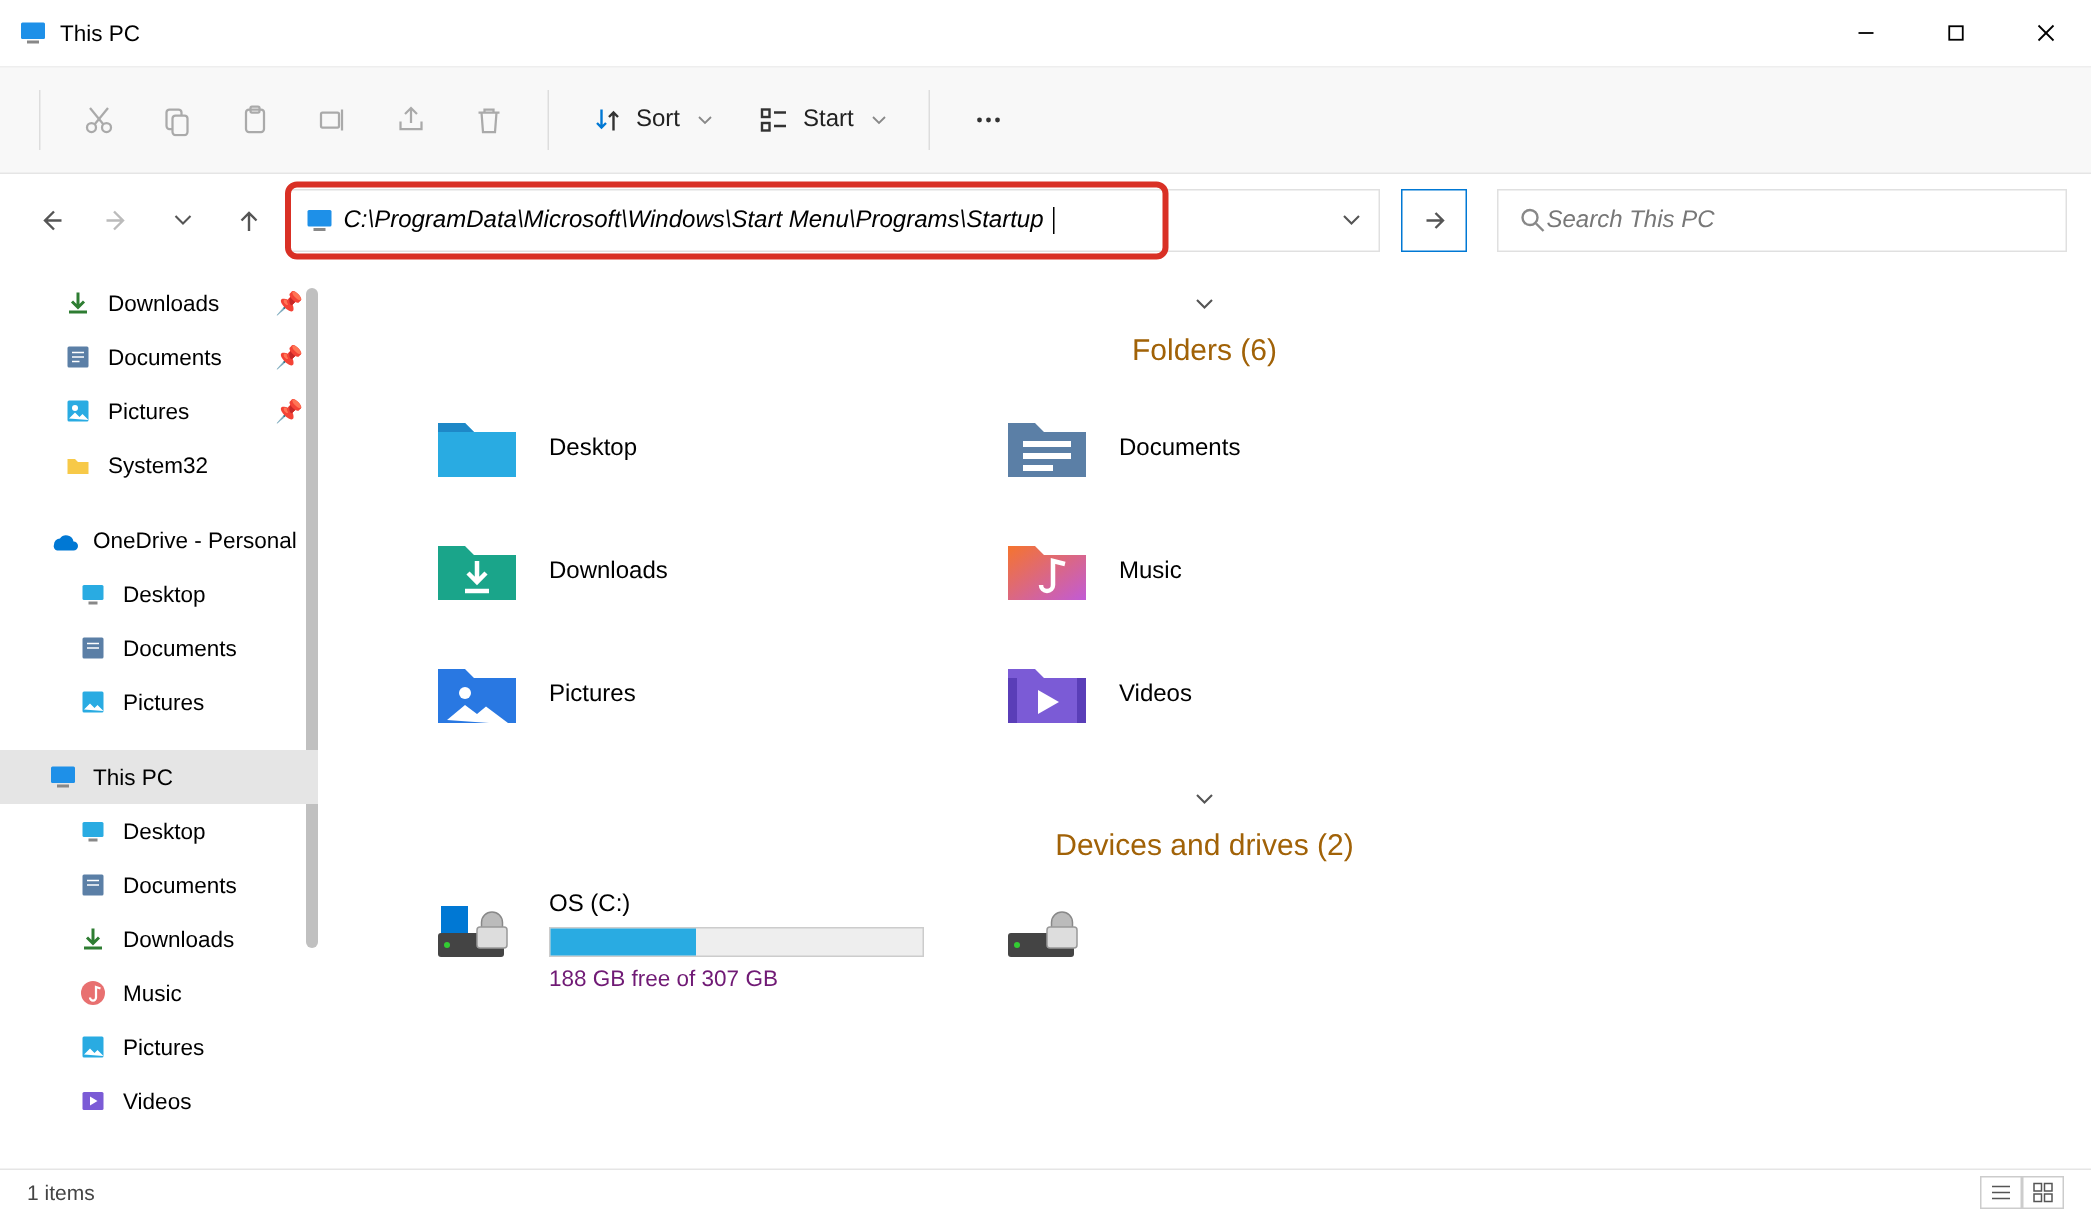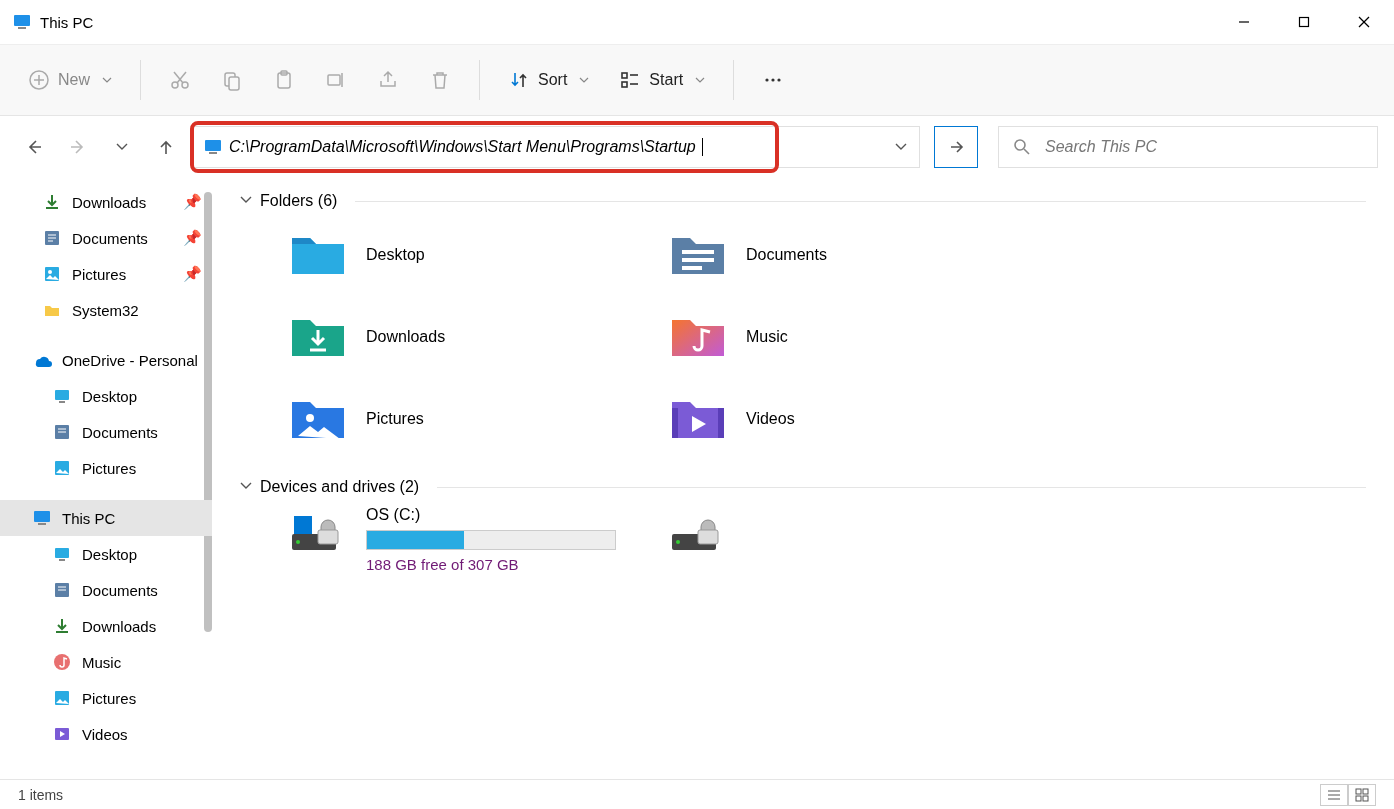--- a/index.html
+++ b/index.html
@@ -23,39 +23,39 @@
 
 
 .navbar { height: 62px; display: flex; align-items: center; padding: 0 16px; gap: 8px; font-style: italic; }
 .nav-btn { width: 36px; height: 36px; display: flex; align-items: center; justify-content: center; color: #555; }
 .address-wrap { flex: 1; display: flex; align-items: center; height: 42px; border: 1px solid #e0e0e0; position: relative; }
 .address-highlight { position: absolute; left: -3px; top: -6px; right: 140px; bottom: -6px; border: 4px solid #d93025; border-radius: 8px; pointer-events: none; }
 .address-inner { display: flex; align-items: center; gap: 6px; padding: 0 10px; flex: 1; }
 .address-text { font-size: 16px; }
 .address-drop { width: 36px; display: flex; align-items: center; justify-content: center; }
 .go-btn { width: 44px; height: 42px; border: 1px solid #0078d4; display: flex; align-items: center; justify-content: center; margin-left: 6px; }
-.search-box { width: 380px; height: 42px; border: 1px solid #e0e0e0; display: flex; align-items: center; padding: 12px 14px; gap: 14px; margin-left: 12px; color: #888; }
+.search-box { width: 380px; height: 42px; border: 1px solid #e0e0e0; display: flex; align-items: center; padding: 12px 14px; gap: 0; margin-left: 12px; color: #888; }
 .search-box span { font-size: 16px; color: #777; }
 
 
 .body { flex: 1; display: flex; overflow: hidden; }
 
 
 .sidebar { width: 212px; overflow-y: auto; padding-top: 6px; position: relative; }
 .side-item { height: 36px; display: flex; align-items: center; padding: 0 10px 0 42px; gap: 10px; font-size: 15px; position: relative; }
 .side-item.indent { padding-left: 52px; }
 .side-item.selected { background: #e5e5e5; }
 .side-item .pin { position: absolute; right: 10px; color: #666; }
 .side-group-space { height: 14px; }
 .side-icon { width: 20px; height: 20px; flex-shrink: 0; display: flex; align-items: center; justify-content: center; }
 .scrollbar-thumb { position: absolute; right: 0; top: 14px; width: 8px; height: 440px; background: #c0c0c0; border-radius: 4px; }
 
 
 .content { flex: 1; overflow-y: auto; padding: 14px 28px; }
-.section-header { display: flex; align-items: center; gap: 8px; color: #000000; font-size: 16px; margin-bottom: 10px; cursor: default; }
+.section-header { display: flex; align-items: center; gap: 8px; color: #a16207; font-size: 20px; margin-bottom: 10px; cursor: default; flex-direction: column; }
 .section-header .rule { flex: 1; height: 1px; background: #e5e5e5; margin-left: 10px; }
 .section-header .chev-s { color: #555; }
 .folder-grid { display: grid; grid-template-columns: 380px 380px; gap: 12px 0; padding-left: 48px; margin-bottom: 24px; }
 .folder-item { display: flex; align-items: center; gap: 18px; height: 70px; }
 .folder-icon { width: 60px; height: 50px; flex-shrink: 0; }
 .folder-label { font-size: 16px; }
 .drive-grid { display: grid; grid-template-columns: 380px 380px; gap: 8px 0; padding-left: 48px; }
 .drive-item { display: flex; gap: 18px; }
 .drive-icon { width: 60px; height: 50px; flex-shrink: 0; position: relative; }
 .drive-info { flex: 1; }
@@ -99,31 +99,20 @@
     <div>
         <svg width="12" height="12">
           <line x1="1" y1="1" x2="11" y2="11" stroke-width="1.2"></line>
           <line x1="11" y1="1" x2="1" y2="11" stroke-width="1.2"></line>
         </svg>
       </div>
   </div>
 </div>
 
 <div class="toolbar">
-  <div class="tool-btn labeled" style="color:#888">
-    <svg width="22" height="22" viewBox="0 0 22 22">
-        <circle cx="11" cy="11" r="9" fill="none" stroke="#aaa" stroke-width="1.5"></circle>
-        <line x1="11" y1="6" x2="11" y2="16" stroke="#aaa" stroke-width="1.5"></line>
-        <line x1="6" y1="11" x2="16" y2="11" stroke="#aaa" stroke-width="1.5"></line>
-      </svg>
-    <span style="font-size:16px">New</span>
-    <svg class="chev" width="10" height="10">
-        <path d="M1 3l4 4 4-4" fill="none" stroke="#888" stroke-width="1.2"></path>
-      </svg>
-  </div>
   <div class="tool-sep"></div>
   <div class="tool-btn">
       <svg width="22" height="22" viewBox="0 0 22 22" stroke="#aaa" fill="none" stroke-width="1.5">
         <circle cx="6" cy="16" r="3"></circle>
         <circle cx="16" cy="16" r="3"></circle>
         <line x1="8" y1="14" x2="17" y2="3"></line>
         <line x1="14" y1="14" x2="5" y2="3"></line>
       </svg>
     </div>
   <div class="tool-btn">

